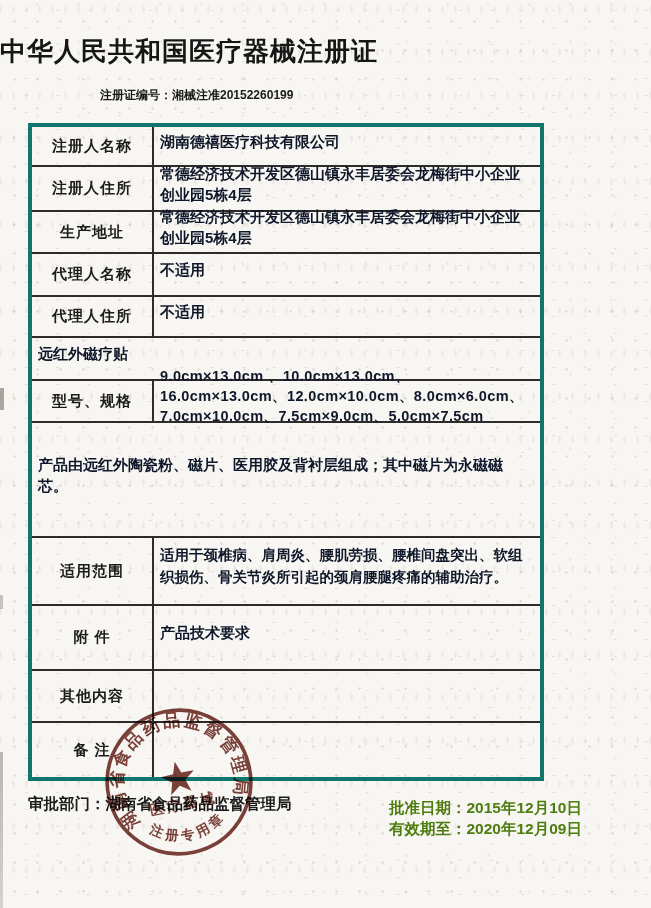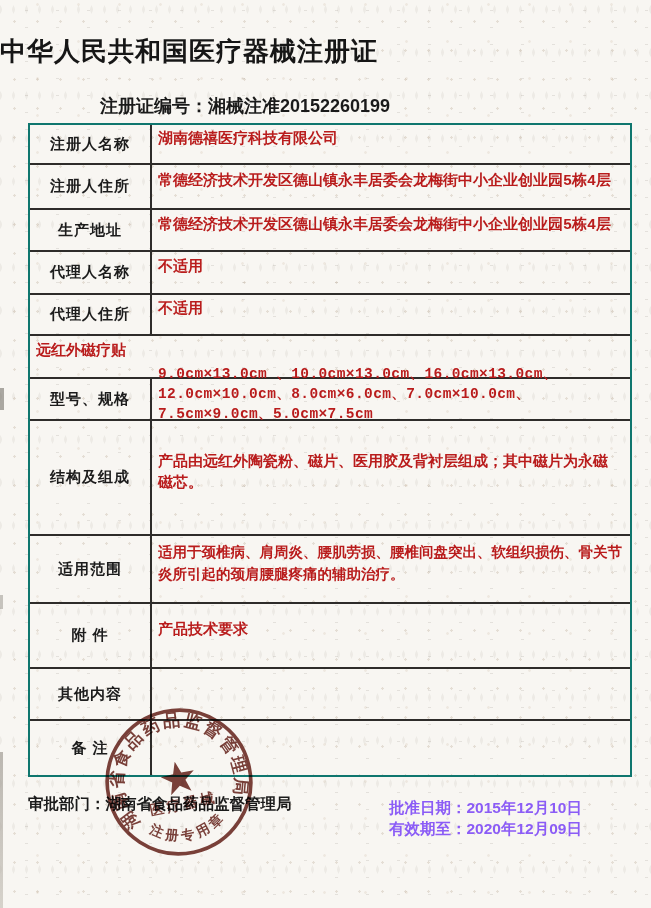--- a/index.html
+++ b/index.html
@@ -15,46 +15,46 @@
       radial-gradient(rgba(140,130,118,.10) 1px, transparent 1.4px);
     background-size:23px 29px, 31px 17px, 41px 37px, 13px 43px;
     background-position:3px 7px, 11px 2px, 17px 23px, 7px 31px;
   }
   .title{
     position:absolute;top:34px;left:0;width:100%;text-align:left;
     font-family:"Liberation Serif",serif;font-size:26px;font-weight:700;
     letter-spacing:1px;color:#161616;
   }
   .certno{
-    position:absolute;left:100px;top:94px;font-size:18px;font-weight:700;color:#1a1a1a;
+    position:absolute;left:100px;top:87px;font-size:12px;font-weight:700;color:#1a1a1a;
   }
   .cert-table{
-    position:absolute;left:28px;top:123px;width:604px;box-sizing:border-box;
-    border:2px solid #0f766e;
+    position:absolute;left:28px;top:123px;width:516px;box-sizing:border-box;
+    border:4px solid #0f766e;
   }
   .row{display:flex;box-sizing:border-box;border-bottom:2px solid #2e2c2a;}
   .row:last-child{border-bottom:none;}
   .cell{display:flex;align-items:center;box-sizing:border-box;}
   .label{
     width:122px;flex:none;justify-content:center;text-align:center;
     border-right:2px solid #2e2c2a;
     font-size:15px;font-weight:700;color:#1c1c1c;letter-spacing:1px;
   }
   .value{
     flex:1;padding:2px 8px 12px 6px;
-    font-size:15px;font-weight:700;color:#b91c1c;line-height:21px;font-family:Liberation Mono, monospace;
+    font-size:15px;font-weight:700;color:#0f172a;line-height:21px;
   }
   .value.spec{font-size:14.5px;letter-spacing:.4px;line-height:20px;}
   .value.scope{font-size:14.5px;line-height:22px;}
   .footer-dept{
     position:absolute;left:28px;top:794px;font-size:15.5px;font-weight:700;color:#1b1b1b;
   }
   .footer-dates{
     position:absolute;left:389px;top:797px;font-size:15.5px;font-weight:700;
-    line-height:21px;color:#8b5cf6;
+    line-height:21px;color:#4d7c0f;
   }
   .stamp{
     position:absolute;left:101px;top:704px;width:156px;height:156px;
     mix-blend-mode:multiply;opacity:.9;
   }
   .edge-strip{
     position:absolute;left:0;top:752px;width:3px;height:156px;
     background:linear-gradient(#9a958d,#c4bfb6);opacity:.65;
   }
   .edge-mark1{position:absolute;left:0;top:388px;width:4px;height:22px;background:#6a665f;opacity:.55;}
@@ -91,21 +91,20 @@
     <div class="cell value">不适用</div>
   </div>
   <div class="row" style="height:43px">
     <div class="cell value">远红外磁疗贴</div>
   </div>
   <div class="row" style="height:42px">
     <div class="cell label">型号、规格</div>
     <div class="cell value spec">9.0cm×13.0cm 、10.0cm×13.0cm、16.0cm×13.0cm、12.0cm×10.0cm、8.0cm×6.0cm、7.0cm×10.0cm、7.5cm×9.0cm、5.0cm×7.5cm</div>
   </div>
   <div class="row" style="height:115px">
-    <div class="cell label">结构及组成</div>
     <div class="cell value">产品由远红外陶瓷粉、磁片、医用胶及背衬层组成；其中磁片为永磁磁芯。</div>
   </div>
   <div class="row" style="height:68px">
     <div class="cell label">适用范围</div>
     <div class="cell value scope">适用于颈椎病、肩周炎、腰肌劳损、腰椎间盘突出、软组织损伤、骨关节炎所引起的颈肩腰腿疼痛的辅助治疗。</div>
   </div>
   <div class="row" style="height:65px">
     <div class="cell label">附  件</div>
     <div class="cell value">产品技术要求</div>
   </div>

